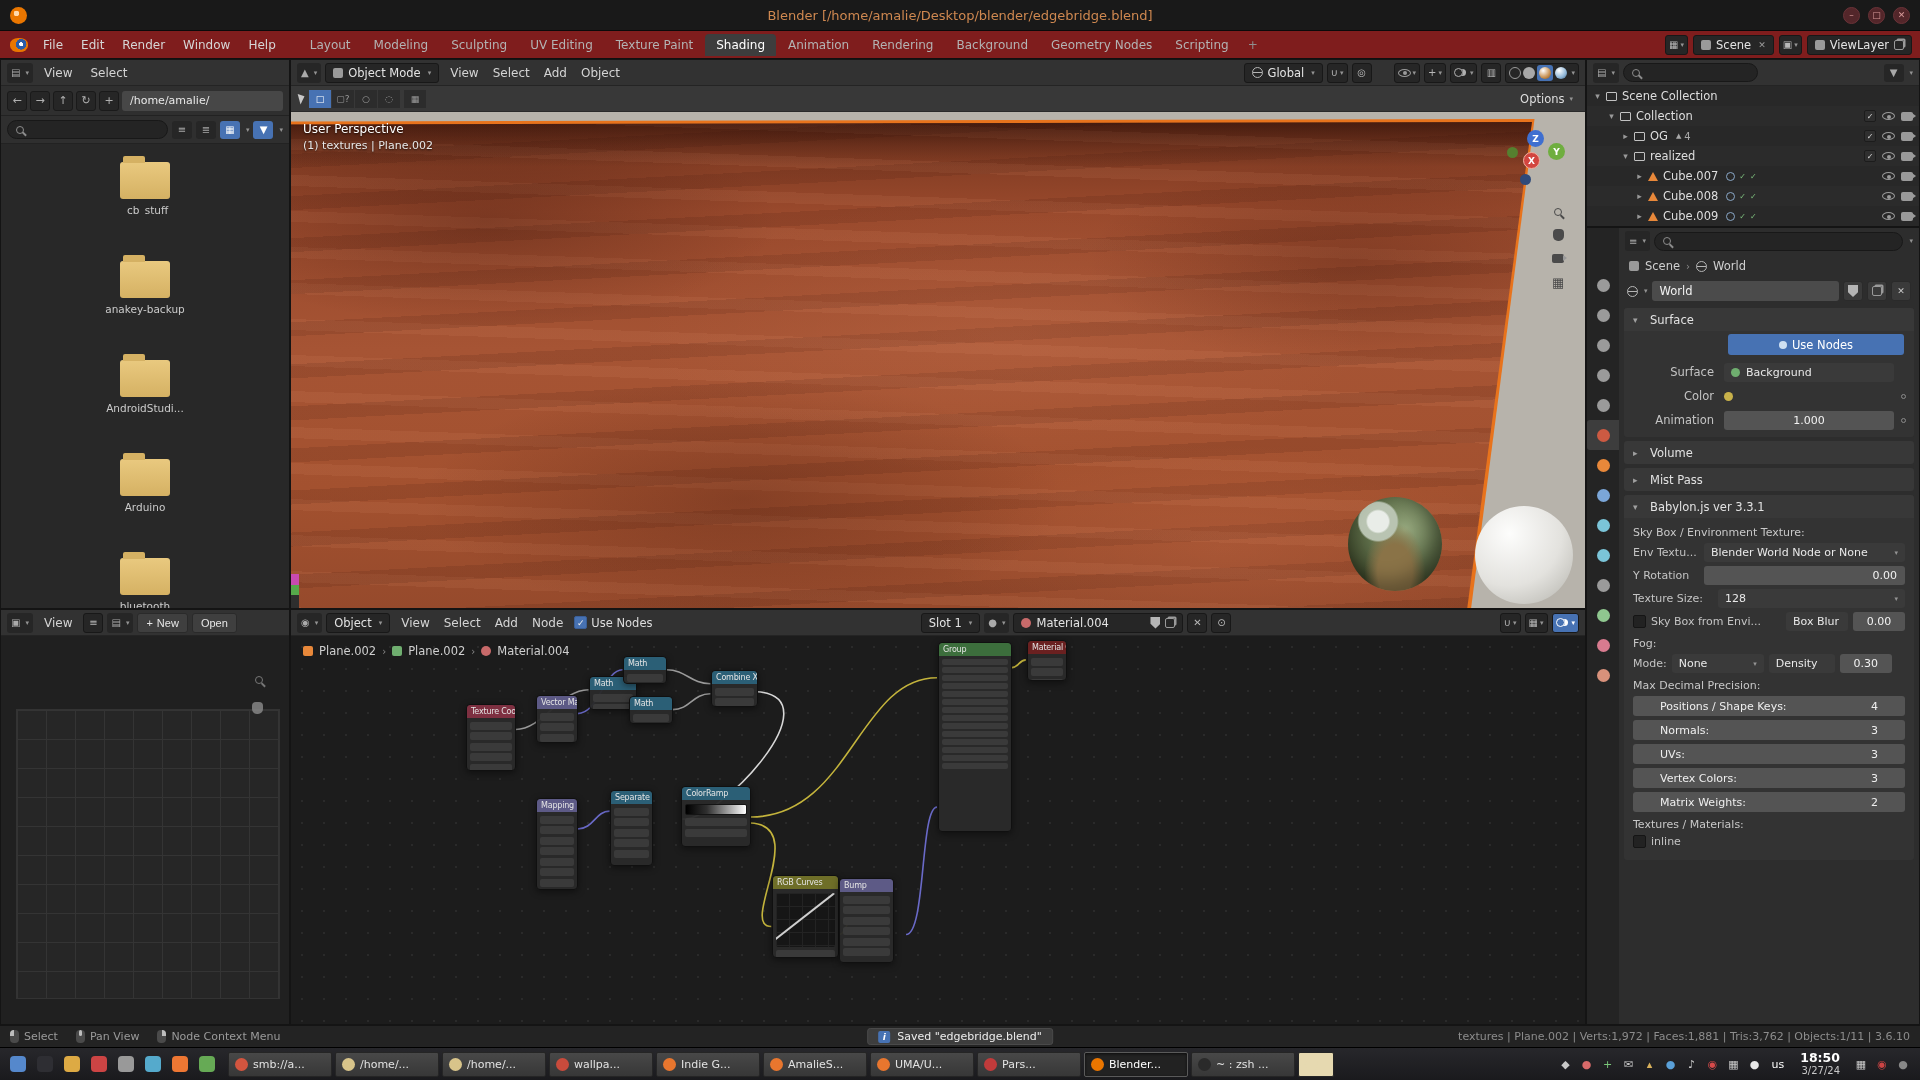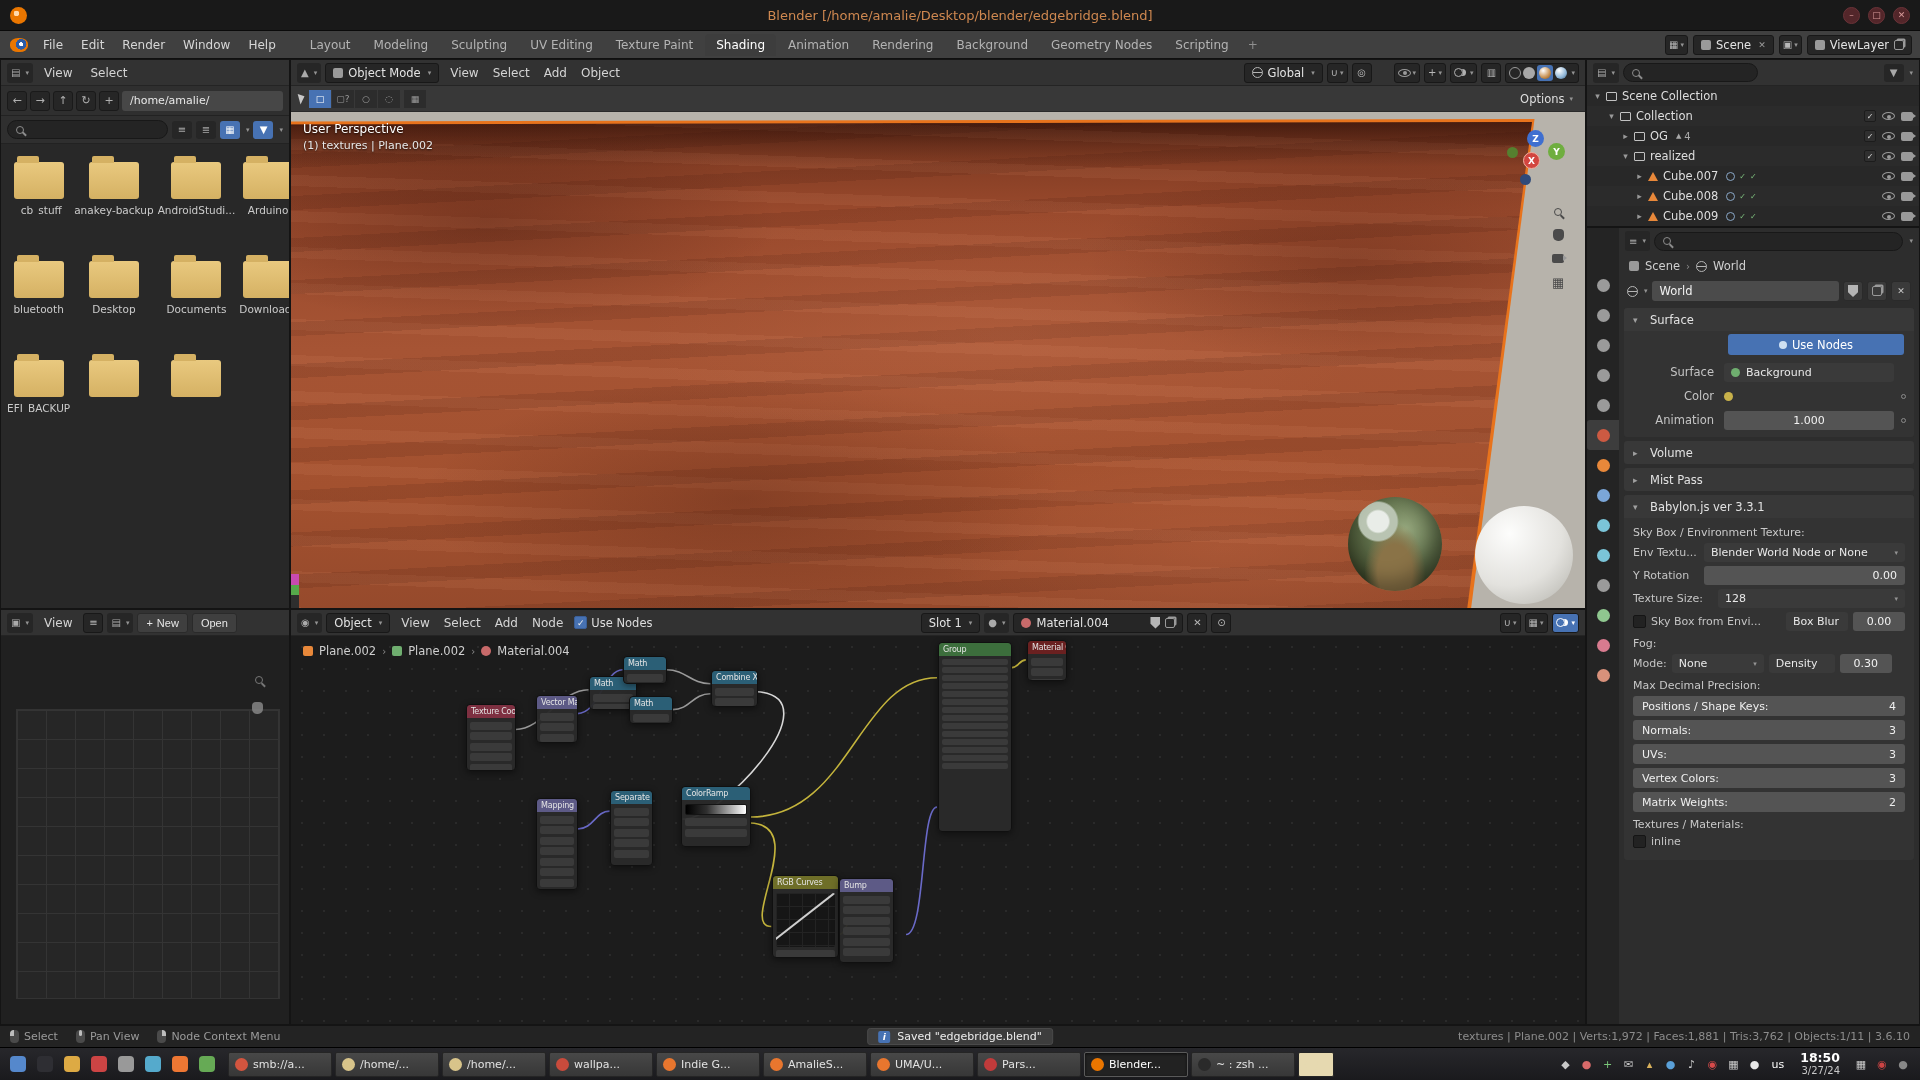--- a/index.html
+++ b/index.html
@@ -11,21 +11,21 @@
   .topbar{position:absolute;left:0;top:0;width:1920px;height:31px;background:#191919;
     display:flex;align-items:center;border-bottom:1px solid #0a0a0a}
   .app-icon{width:17px;height:17px;border-radius:50%;margin-left:10px;
     background:radial-gradient(circle at 38% 38%,#ffd9ad 0 18%,#ea7600 20% 100%)}
   .win-title{position:absolute;left:0;right:0;text-align:center;color:#cf8850;font-size:13px}
   .win-controls{margin-left:auto;display:flex;gap:8px;padding-right:10px;z-index:2}
   .win-btn{width:17px;height:17px;border-radius:50%;background:#53262a;border:1px solid #6a3338;
     color:#d89a9a;font-size:9px;display:flex;align-items:center;justify-content:center}
 
   
-  .menubar{position:absolute;left:0;top:31px;width:1920px;height:28px;background:#404040;
+  .menubar{position:absolute;left:0;top:31px;width:1920px;height:28px;background:#7f1d1d;
     display:flex;align-items:center;padding:0 8px;border-bottom:1px solid #101010}
   .blender-logo{width:18px;height:14px;border-radius:45%;margin:0 6px 0 2px;
     background:radial-gradient(circle at 62% 45%,#fff 0 14%,#2a5ca8 16% 38%,#ea7600 40% 100%)}
   .row{display:flex;align-items:center}
   .menu-item{padding:4px 9px;color:#d6d6d6;border-radius:3px}
   #workspace-tabs{margin-left:14px;gap:1px}
   .ws-tab{padding:4px 11px;color:#b3b3b3;font-size:12px;border-radius:4px 4px 0 0}
   .ws-tab.on{background:#3d3d3d;color:#fff}
   .ws-tab.plus{padding:4px 7px;color:#8f8f8f}
   .mb-right{margin-left:auto;display:flex;align-items:center;gap:5px}
@@ -67,21 +67,21 @@
     border-bottom:1px solid #222;padding:0 6px}
   .nav-btn{width:20px;height:20px;background:#262626;border:1px solid #1a1a1a;border-radius:3px;
     color:#b0b0b0;font-size:11px;display:flex;align-items:center;justify-content:center}
   .path-field{flex:1;height:20px;background:#474747;border-radius:3px;display:flex;align-items:center;
     padding:0 8px;font-size:11px;color:#e8e8e8;overflow:hidden}
   .fb-filter{display:flex;align-items:center;gap:4px;height:28px;background:#2f2f2f;
     border-bottom:1px solid #222;padding:0 6px}
   .tgl{width:20px;height:18px;background:#262626;border-radius:3px;color:#a8a8a8;font-size:10px;
     display:flex;align-items:center;justify-content:center}
   .tgl.on{background:#4772b3;color:#fff}
-  .fb-grid{display:grid;grid-template-columns:repeat(4,1fr);grid-auto-rows:99px;padding:10px 4px 0;height:464px;overflow:hidden}
+  .fb-grid{display:grid;grid-template-columns:repeat(1,1fr);grid-auto-rows:99px;padding:10px 20px 0;height:464px;overflow:hidden}
   .fb-item{text-align:center}
   .folder-icon{width:50px;height:37px;background:linear-gradient(180deg,#e9c97f,#d5b163);
     border-radius:3px;position:relative;margin:8px auto 5px}
   .folder-icon::before{content:"";position:absolute;top:-6px;left:3px;width:22px;height:7px;
     background:#d5b163;border-radius:2px 2px 0 0}
   .fb-label{font-size:10.5px;color:#cbcbcb;white-space:nowrap;overflow:hidden;text-overflow:ellipsis;padding:0 2px}
 
   
   .imageeditor{left:0;top:609px;width:290px;height:416px;background:#1f1f1f}
   .ie-canvas{position:absolute;top:26px;left:0;right:0;bottom:0;background:#202020}
@@ -216,21 +216,21 @@
     padding:0 7px;gap:6px;font-size:11px;color:#e8e8e8;overflow:hidden;white-space:nowrap}
   .sock{width:9px;height:9px;border-radius:50%;flex:none}
   .deco{width:5px;height:5px;border-radius:50%;border:1px solid #8a8a8a;margin:auto}
   .usenodes{height:21px;margin:3px 10px 5px 104px;background:#4772b3;border-radius:3px;color:#fff;
     font-size:11.5px;display:flex;align-items:center;justify-content:center;gap:5px}
   .bab{padding:2px 9px 8px}
   .bab-h{font-size:11px;color:#c8c8c8;margin:6px 0 3px}
   .brow{display:flex;align-items:center;gap:5px;margin:4px 0}
   .blabel{font-size:11px;color:#c4c4c4;white-space:nowrap}
   .slider-field{height:20px;background:#545454;border-radius:3px;margin:4px 0;display:flex;
-    justify-content:space-between;align-items:center;padding:0 9px;font-size:11px;color:#efefef}
+    justify-content:space-between;align-items:center;padding:0 27px;font-size:11px;color:#efefef}
 
   
   .statusbar{position:absolute;left:0;top:1025px;width:1920px;height:22px;background:#232323;
     border-top:1px solid #141414;display:flex;align-items:center;padding:0 10px;gap:18px;
     font-size:11px;color:#9a9a9a}
   .sb-item{display:flex;align-items:center;gap:5px}
   .mouse{width:9px;height:13px;border-radius:4px;background:#4a4a4a;position:relative;display:inline-block}
   .mouse::after{content:"";position:absolute;top:0;width:4px;height:6px;background:#bdbdbd}
   .lmb::after{left:0;border-radius:4px 0 0 0}
   .rmb::after{right:0;border-radius:0 4px 0 0}

